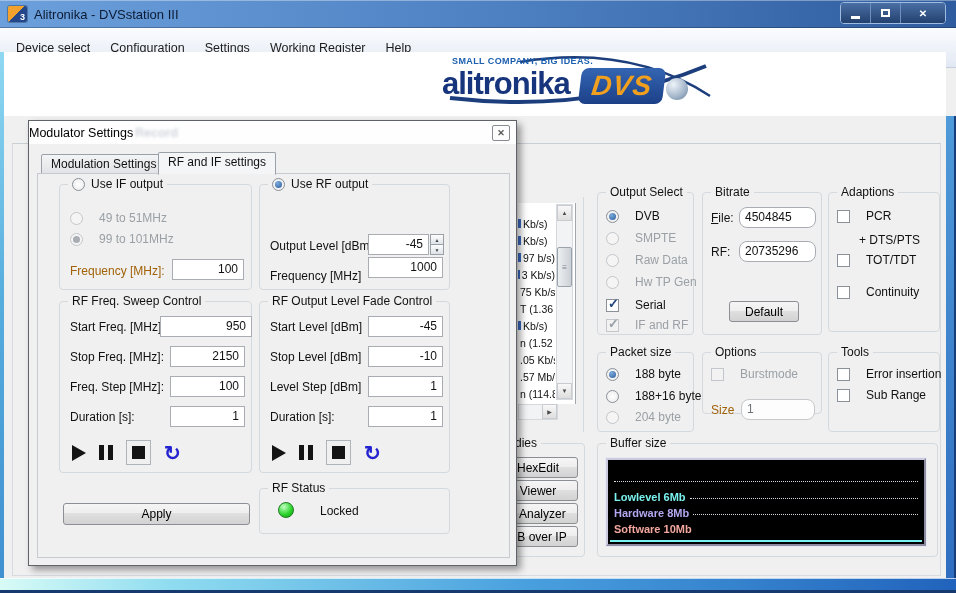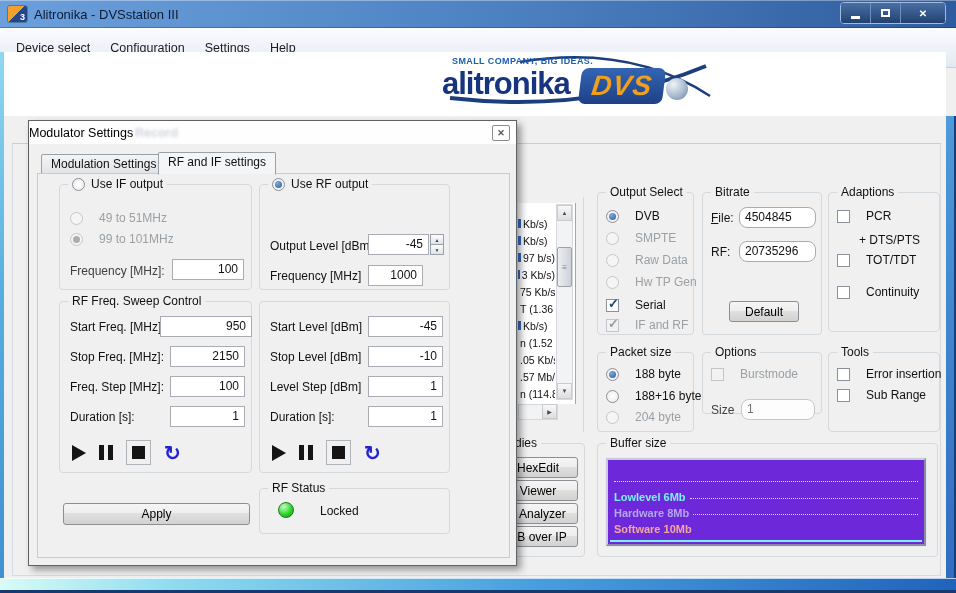--- a/index.html
+++ b/index.html
@@ -76,21 +76,21 @@
   .check.dis { border-color:#c3c6ca; background:#f2f2f2; }
   .check.dis.on::after { color:#9aa0a8; }
   .tbox { position:absolute; background:#fff; border:1px solid #a9adb3; font-size:12px;
     padding:2px 5px 0 5px; text-align:right; height:21px; }
   .tbox.left { text-align:left;border-radius:8px; }
   .tbox.dis { border-color:#c6c8cb; color:#6f7478; background:#fdfdfd; }
   .btn { position:absolute; background:linear-gradient(#f5f5f5,#eeeeee 45%,#e0e0e0 46%,#d2d2d2);
     border:1px solid #8b8f93; border-radius:3px; font-size:12px; color:#000;
     display:flex; align-items:center; justify-content:center; }
   .lbl { position:absolute; white-space:nowrap; }
-  .lbl.dis { color:#404040; }
+  .lbl.dis { color:#a16207; }
   .mnemonic { display:inline-block; }
   .mnemonic::first-letter { text-decoration:underline; }
 
   
   .transport { position:absolute; display:flex; align-items:center; gap:13px; }
   .t-play { width:0; height:0; border-left:14px solid #141414; border-top:8px solid transparent;
     border-bottom:8px solid transparent; }
   .t-pause { display:flex; gap:4px; }
   .t-pause i { width:5px; height:15px; background:#141414; display:block; }
   .t-stopbox { width:25px; height:25px; border:1px solid #aeb4ba;
@@ -138,21 +138,21 @@
     background:linear-gradient(#f8f8f8,#dedede); border:1px solid #c8ccd0;
     display:flex; align-items:center; justify-content:center; font-size:6px; color:#4a4a4a; }
   .thumb { position:absolute; left:0; top:42px; width:15px; height:40px;
     background:linear-gradient(90deg,#eceef0,#ccd1d7); border:1px solid #9aa2ab; border-radius:2px;
     display:flex; align-items:center; justify-content:center; font-size:8px; color:#7a828c; }
   .hsb { position:absolute; left:518px; top:404px; width:40px; height:16px; background:#f2f3f5;
     border:1px solid #d5d9de; z-index:1; }
   .grp-edge { position:absolute; left:583px; top:197px; width:1px; height:235px; background:#d4d9de; }
 
   
-  .bufpanel { position:absolute; left:8px; top:14px; width:320px; height:88px; background:#6d28d9;
+  .bufpanel { position:absolute; left:8px; top:14px; width:320px; height:88px; background:#000000;
     border:2px solid; border-color:#cacade #8b8ba2 #8b8ba2 #cacade; box-shadow:0 0 0 1px #e9e9f2; }
   .bufrow { position:absolute; left:6px; right:6px; display:flex; align-items:center; gap:4px;
     font-size:11px; font-weight:bold; white-space:nowrap; }
   .dotlead { flex:1; border-top:1px dotted #d8d8e2; margin-top:2px; }
   .dotline { position:absolute; left:6px; right:6px; border-top:1px dotted #d8d8e2; }
   .cyanline { position:absolute; left:2px; right:2px; top:80px; height:2px; background:#7af2ef; }
 
   .goodies-btn { position:absolute; left:498px; width:80px; height:21px; z-index:1; }
 </style>
 </head>
@@ -175,20 +175,21 @@
       <div class="winbtn" style="width:44px;">
           <span>✕</span>
         </div>
     </div>
   </div>
 
   <div class="menubar">
     <span class="menu-item">Device select</span>
     <span class="menu-item">Configuration</span>
     <span class="menu-item">Settings</span>
+    <span class="menu-item">Working Register</span>
     <span class="menu-item">Help</span>
   </div>
 
   <div class="logoband">
     <div class="logo-wrap">
       <svg width="300" height="64" style="position:absolute;left:0;top:0;">
         <path d="M 30 46 Q 170 62 286 14" stroke="#1c3e7c" stroke-width="4" fill="none"></path>
         <path d="M 100 10 Q 210 -8 290 44" stroke="#1c3e7c" stroke-width="2.5" fill="none"></path>
       </svg>
       <div class="logo-tagline">SMALL COMPANY, BIG IDEAS.</div>
@@ -411,21 +412,21 @@
         <span class="radio sel"></span>
         <span>Use RF output</span>
       </div>
       <span class="lbl" style="left:10px;top:54px">Output Level [dBm]</span>
       <div class="tbox" style="left:108px;top:49px;width:61px">-45</div>
       <div class="spin" style="left:170px;top:49px">
         <div>▲</div>
         <div>▼</div>
       </div>
       <span class="lbl" style="left:10px;top:84px">Frequency [MHz]</span>
-      <div class="tbox" style="left:108px;top:80px;width:55px">1000</div>
+      <div class="tbox" style="left:108px;top:72px;width:75px">1000</div>
     </div>
 
     <div class="grp" style="left:30px;top:180px;width:193px;height:172px;z-index:4">
       <div class="cap">RF Freq. Sweep Control</div>
       <span class="lbl" style="left:10px;top:18px">Start Freq. [MHz]:</span>
       <div class="tbox" style="left:100px;top:14px;width:92px">950</div>
       <span class="lbl" style="left:10px;top:48px">Stop Freq. [MHz]:</span>
       <div class="tbox" style="left:110px;top:44px;width:75px">2150</div>
       <span class="lbl" style="left:10px;top:78px">Freq. Step [MHz]:</span>
       <div class="tbox" style="left:110px;top:74px;width:75px">100</div>
@@ -438,20 +439,21 @@
             <i></i>
           </span>
         <span class="t-stopbox">
             <span class="t-stop"></span>
           </span>
         <span class="t-loop">↻</span>
       </div>
     </div>
 
     <div class="grp" style="left:230px;top:180px;width:191px;height:172px;z-index:4">
+      <div class="cap">RF Output  Level Fade Control</div>
       <span class="lbl" style="left:10px;top:18px">Start Level [dBm]</span>
       <div class="tbox" style="left:108px;top:14px;width:75px">-45</div>
       <span class="lbl" style="left:10px;top:48px">Stop Level [dBm]</span>
       <div class="tbox" style="left:108px;top:44px;width:75px">-10</div>
       <span class="lbl" style="left:10px;top:78px">Level Step [dBm]</span>
       <div class="tbox" style="left:108px;top:74px;width:75px">1</div>
       <span class="lbl" style="left:10px;top:108px">Duration [s]:</span>
       <div class="tbox" style="left:108px;top:104px;width:75px">1</div>
       <div class="transport" style="left:12px;top:138px">
         <span class="t-play"></span>

